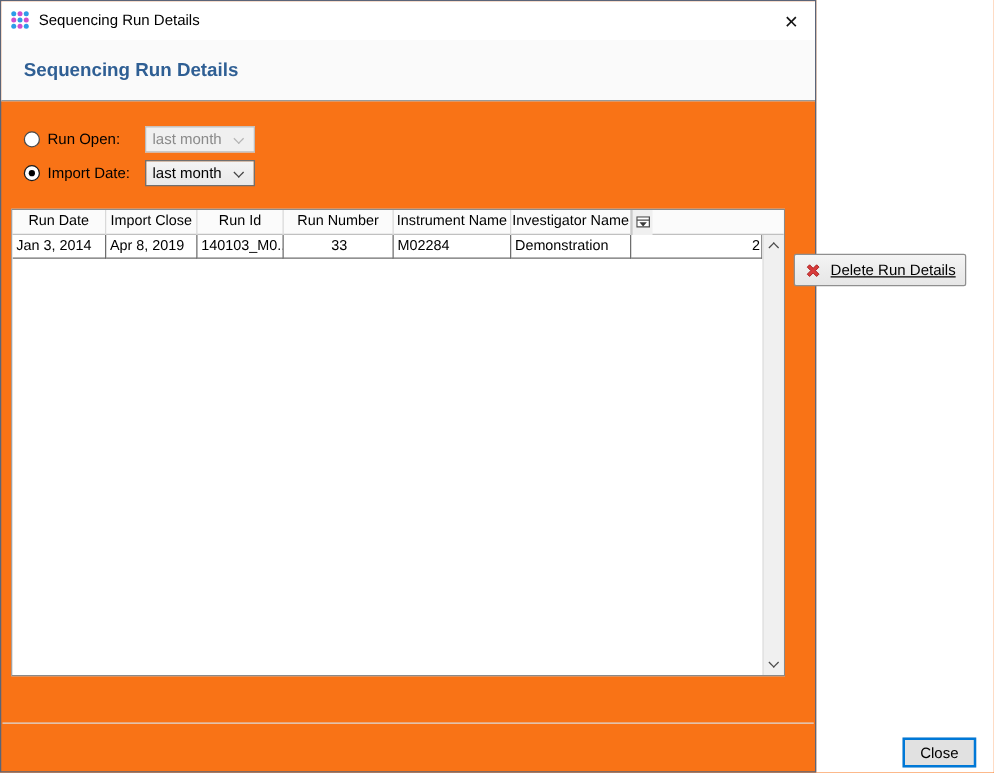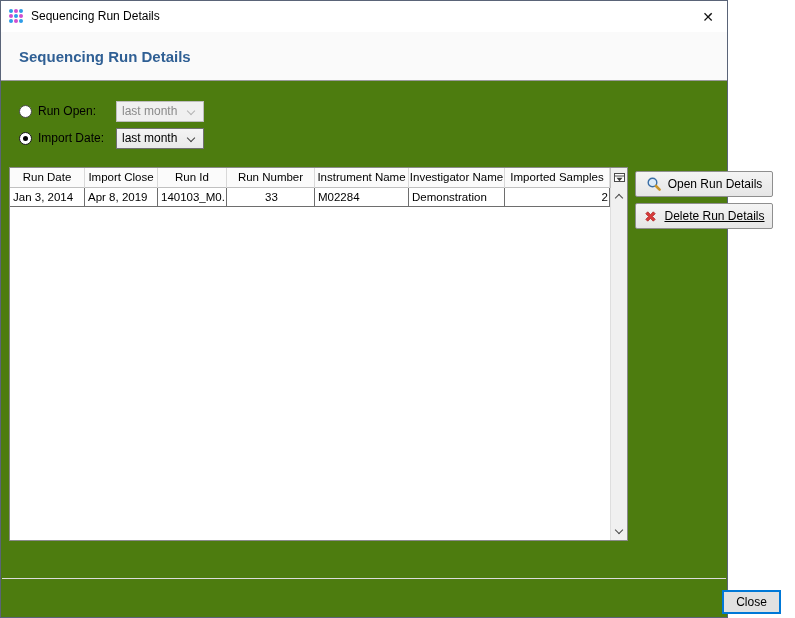--- a/index.html
+++ b/index.html
@@ -1,21 +1,21 @@
 <!DOCTYPE html>
 <html style="--heading: #2f5f94; --window-border: #5a6478; --close-focus: #0078d7; --delete-red: #d83b3b; --delete-red-dark: #a81f1f; --magnifier-blue: #3a6ea5; --magnifier-fill: #dcebfa; --magnifier-handle: #c9952d; --icon-blue: #2e9ce8; --icon-pink: #cf4ecf;"><head>
 <meta charset="utf-8">
 <style>
   * { margin:0; padding:0; box-sizing:border-box; }
   html,body { width:795px; height:618px; overflow:hidden; }
   body { font-family:"Liberation Sans", sans-serif; font-size:12px; color:#000; }
 
   .window {
-    position:absolute; inset:0; width:728px; height:618px;
-    background:#4d7c0f; border:1px solid var(--window-border,#5a6478);
+    position:absolute; inset:0; width:653px; height:618px;
+    background:#f97316; border:1px solid var(--window-border,#5a6478);
   }
 
   
   .titlebar { position:absolute; top:0; left:0; right:0; height:31px; background:#fff; }
   .app-icon { position:absolute; left:8px; top:8px; width:16px; height:15px;
               display:grid; grid-template-columns:repeat(3,5px); grid-template-rows:repeat(3,5px); }
   .app-icon .dot { width:4px; height:4px; border-radius:50%; }
   .win-title { position:absolute; left:30px; top:0; line-height:31px; font-size:12px; }
   .win-close { position:absolute; right:11px; top:8px; width:16px; height:16px;
                font-size:14px; line-height:16px; text-align:center; color:#111; cursor:pointer; }
@@ -122,21 +122,20 @@
   </div>
 
   <div class="tablebox">
     <div class="thead" id="thead">
         <div class="hcell" style="width: 75px;">Run Date</div>
         <div class="hcell" style="width: 73px;">Import Close</div>
         <div class="hcell" style="width: 69px; text-align: center;">Run Id</div>
         <div class="hcell" style="width: 88px;">Run Number</div>
         <div class="hcell" style="width: 94px;">Instrument Name</div>
         <div class="hcell" style="width: 96px;">Investigator Name</div>
-        <div class="hcell" style="width: 105px;">Imported Samples</div>
         <div class="corner-btn">
           <svg width="11" height="11" viewBox="0 0 11 11">
             <rect x="0.5" y="0.5" width="10" height="8" fill="#fff" stroke="#4a4a4a"></rect>
             <line x1="0.5" y1="3" x2="10.5" y2="3" stroke="#4a4a4a"></line>
             <path d="M2.5 4.8 H8.5 L5.5 8.2 Z" fill="#3a3a3a"></path>
           </svg>
         </div>
       </div>
     <div class="tbody" id="tbody">
         <div class="trow">
@@ -149,27 +148,20 @@
           <div class="tcell right" style="width: 105px;">2</div>
         </div>
       </div>
     <div class="vscroll">
       <span class="sb-arrow sb-up"></span>
       <span class="sb-arrow sb-down"></span>
     </div>
   </div>
 
 
-  <button class="side-btn" style="top:170px;">
-    <svg width="16" height="16" viewBox="0 0 16 16">
-      <circle cx="6.5" cy="6.5" r="4.3" fill="#dcebfa" stroke="#3a6ea5" stroke-width="1.4"></circle>
-      <line x1="10" y1="10" x2="13.6" y2="13.6" stroke="#c9952d" stroke-width="2.6" stroke-linecap="round"></line>
-    </svg>
-    <span>Open Run Details</span>
-  </button>
 
   <button class="side-btn" style="top:202px;text-decoration:underline;">
     <svg width="15" height="15" viewBox="0 0 16 16">
       <path d="M3 5 L5 3 L8 6 L11 3 L13 5 L10 8 L13 11 L11 13 L8 10 L5 13 L3 11 L6 8 Z" fill="#d83b3b" stroke="#a81f1f" stroke-width="0.8" stroke-linejoin="round"></path>
     </svg>
     <span>Delete Run Details</span>
   </button>
 
   <div class="footer-sep"></div>
   <button class="close-btn">Close</button>

